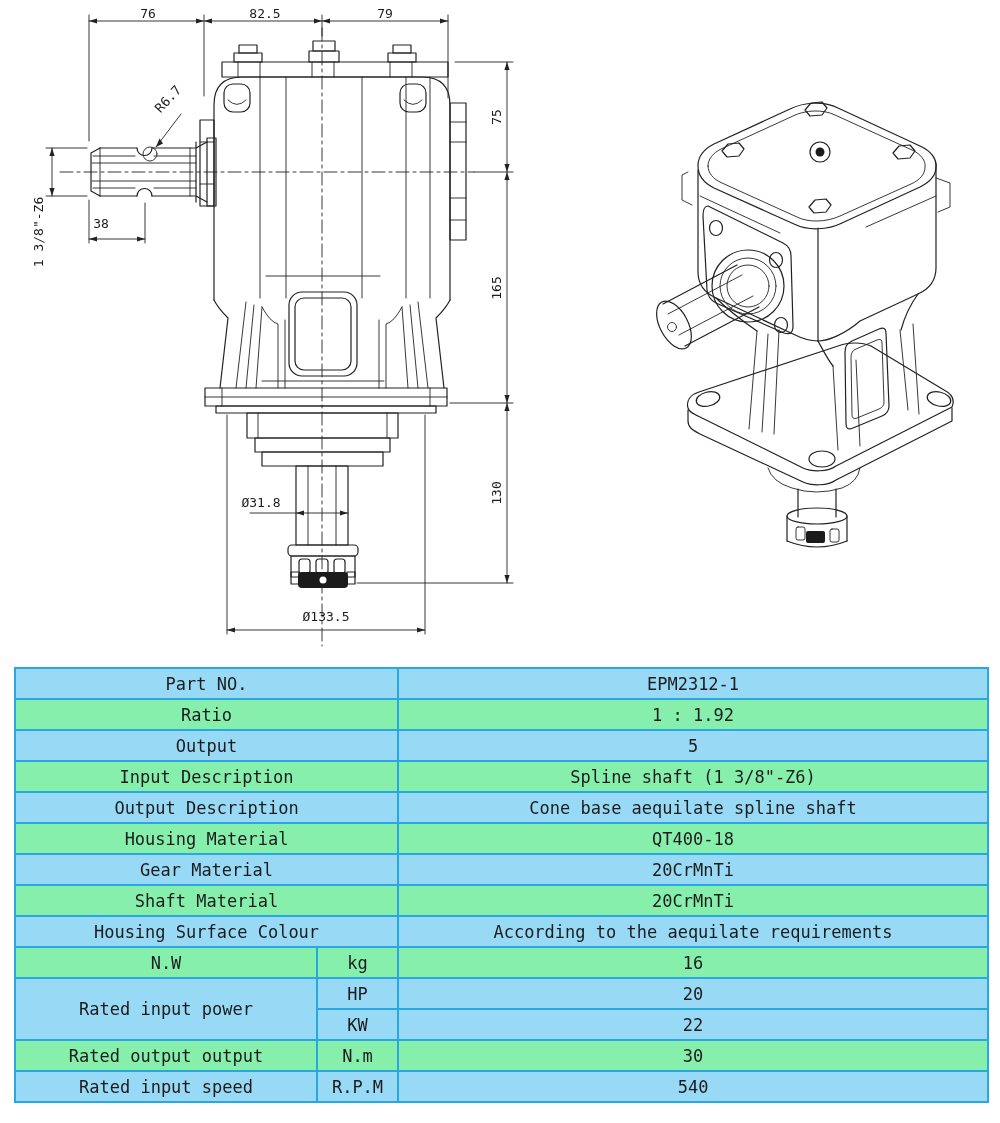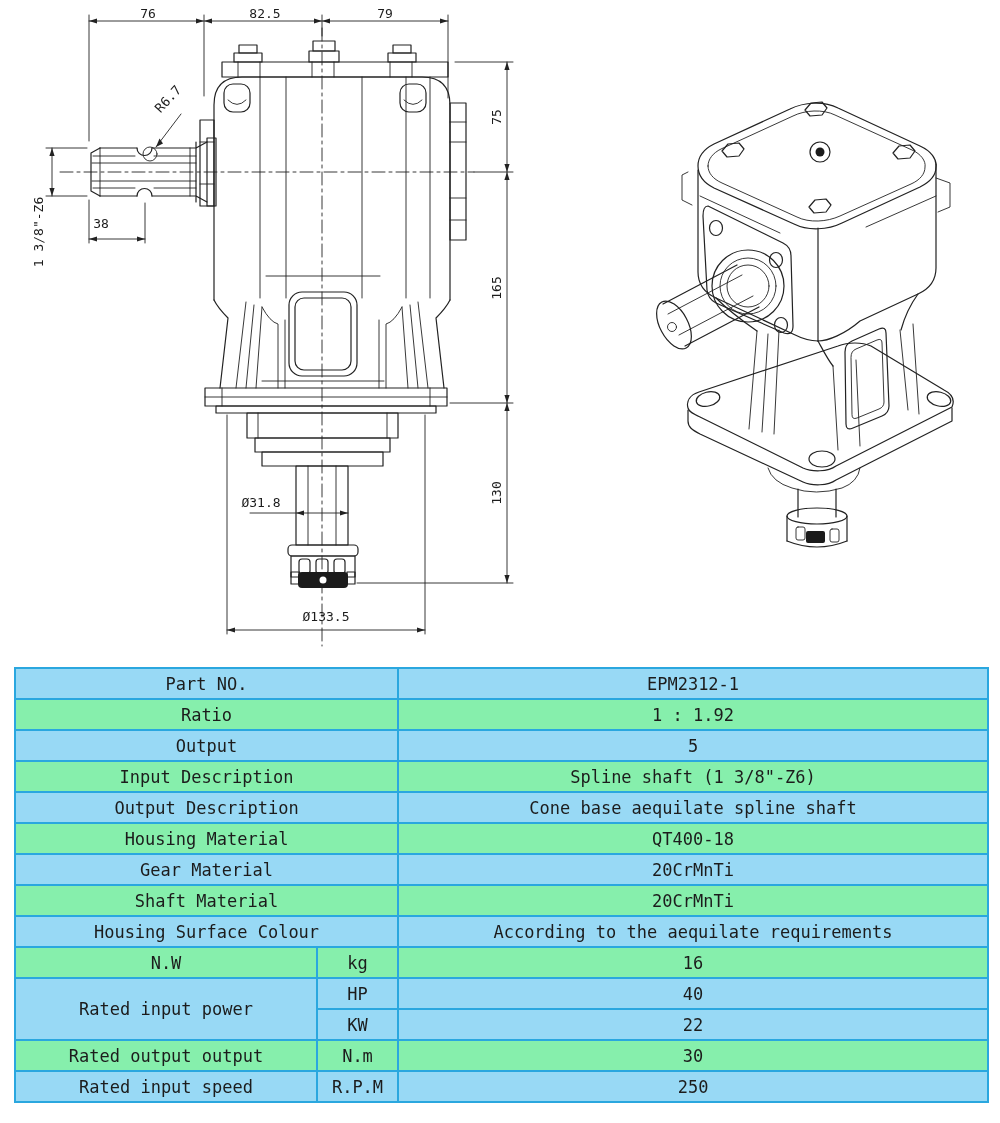--- a/index.html
+++ b/index.html
@@ -304,31 +304,31 @@
           <td>According to the aequilate requirements</td>
         </tr>
       <tr class="w">
           <td>N.W</td>
           <td>kg</td>
           <td>16</td>
         </tr>
       <tr class="b">
           <td rowspan="2">Rated input power</td>
           <td>HP</td>
-          <td>40</td>
+          <td>20</td>
         </tr>
       <tr class="b">
           <td>KW</td>
           <td>22</td>
         </tr>
       <tr class="w">
           <td>Rated output output</td>
           <td>N.m</td>
           <td>30</td>
         </tr>
       <tr class="b">
           <td>Rated input speed</td>
           <td>R.P.M</td>
-          <td>250</td>
+          <td>540</td>
         </tr>
     </tbody>
   </table>
 </div>
 
 </body></html>

